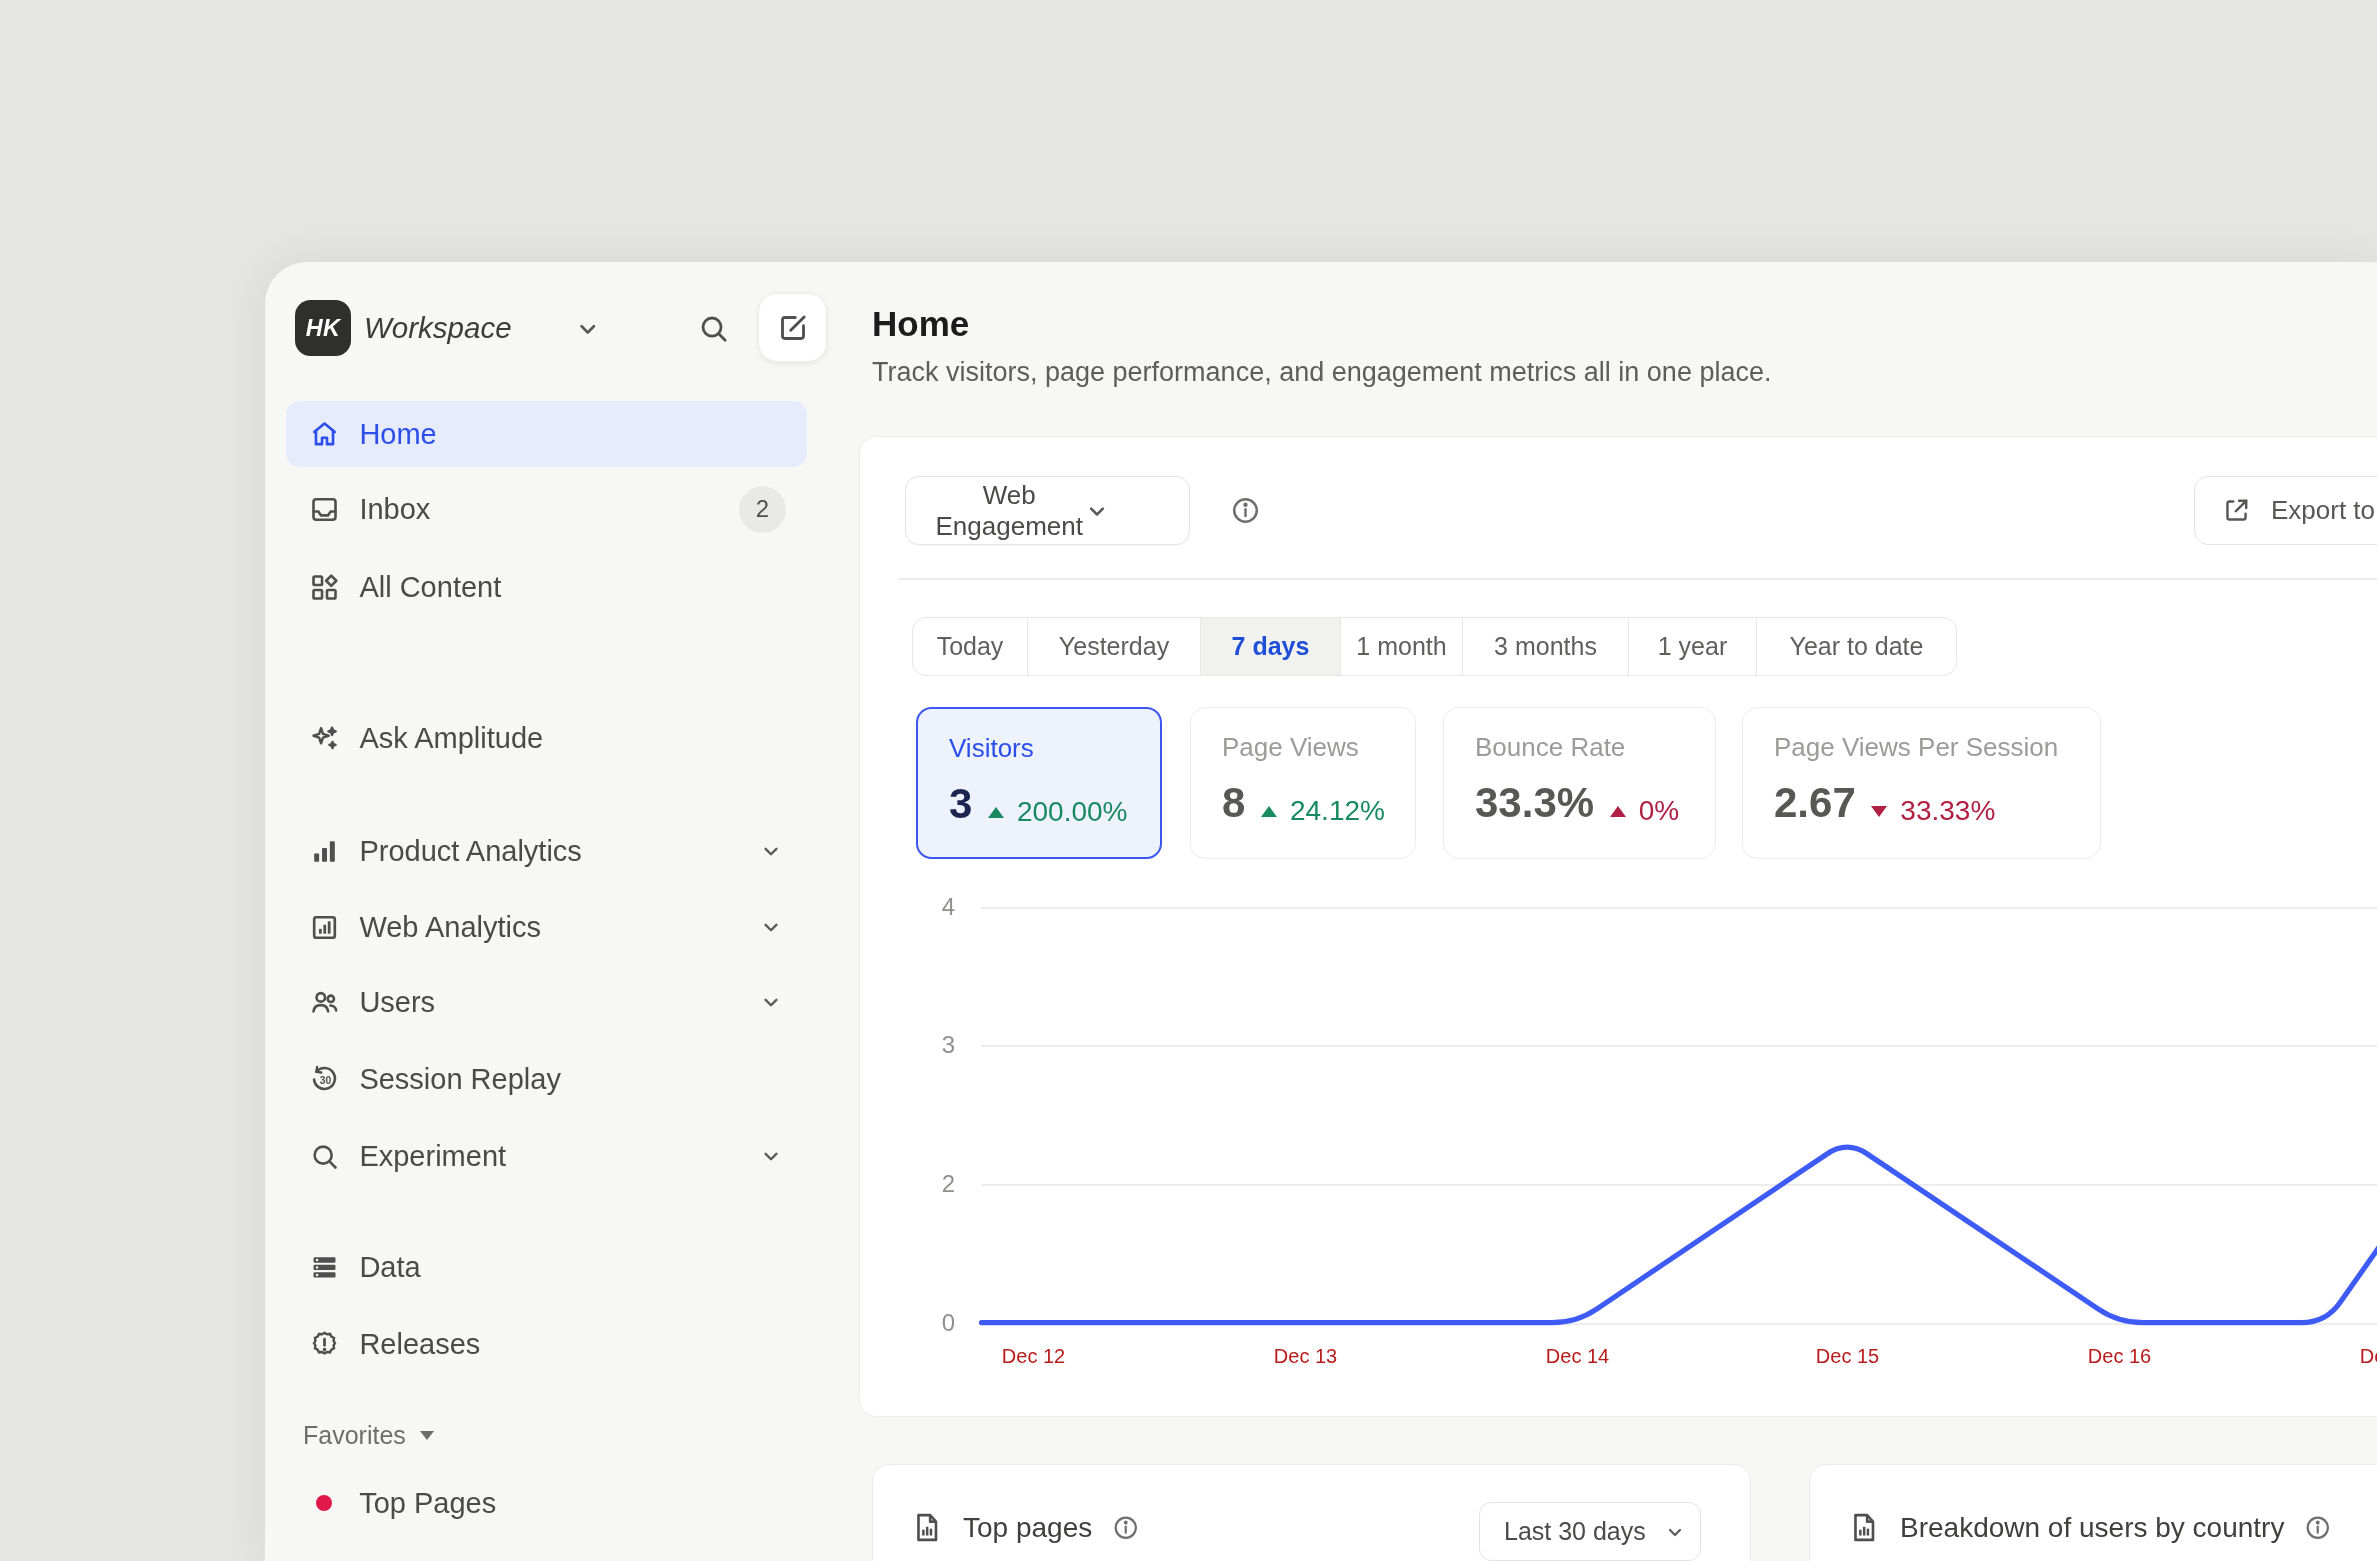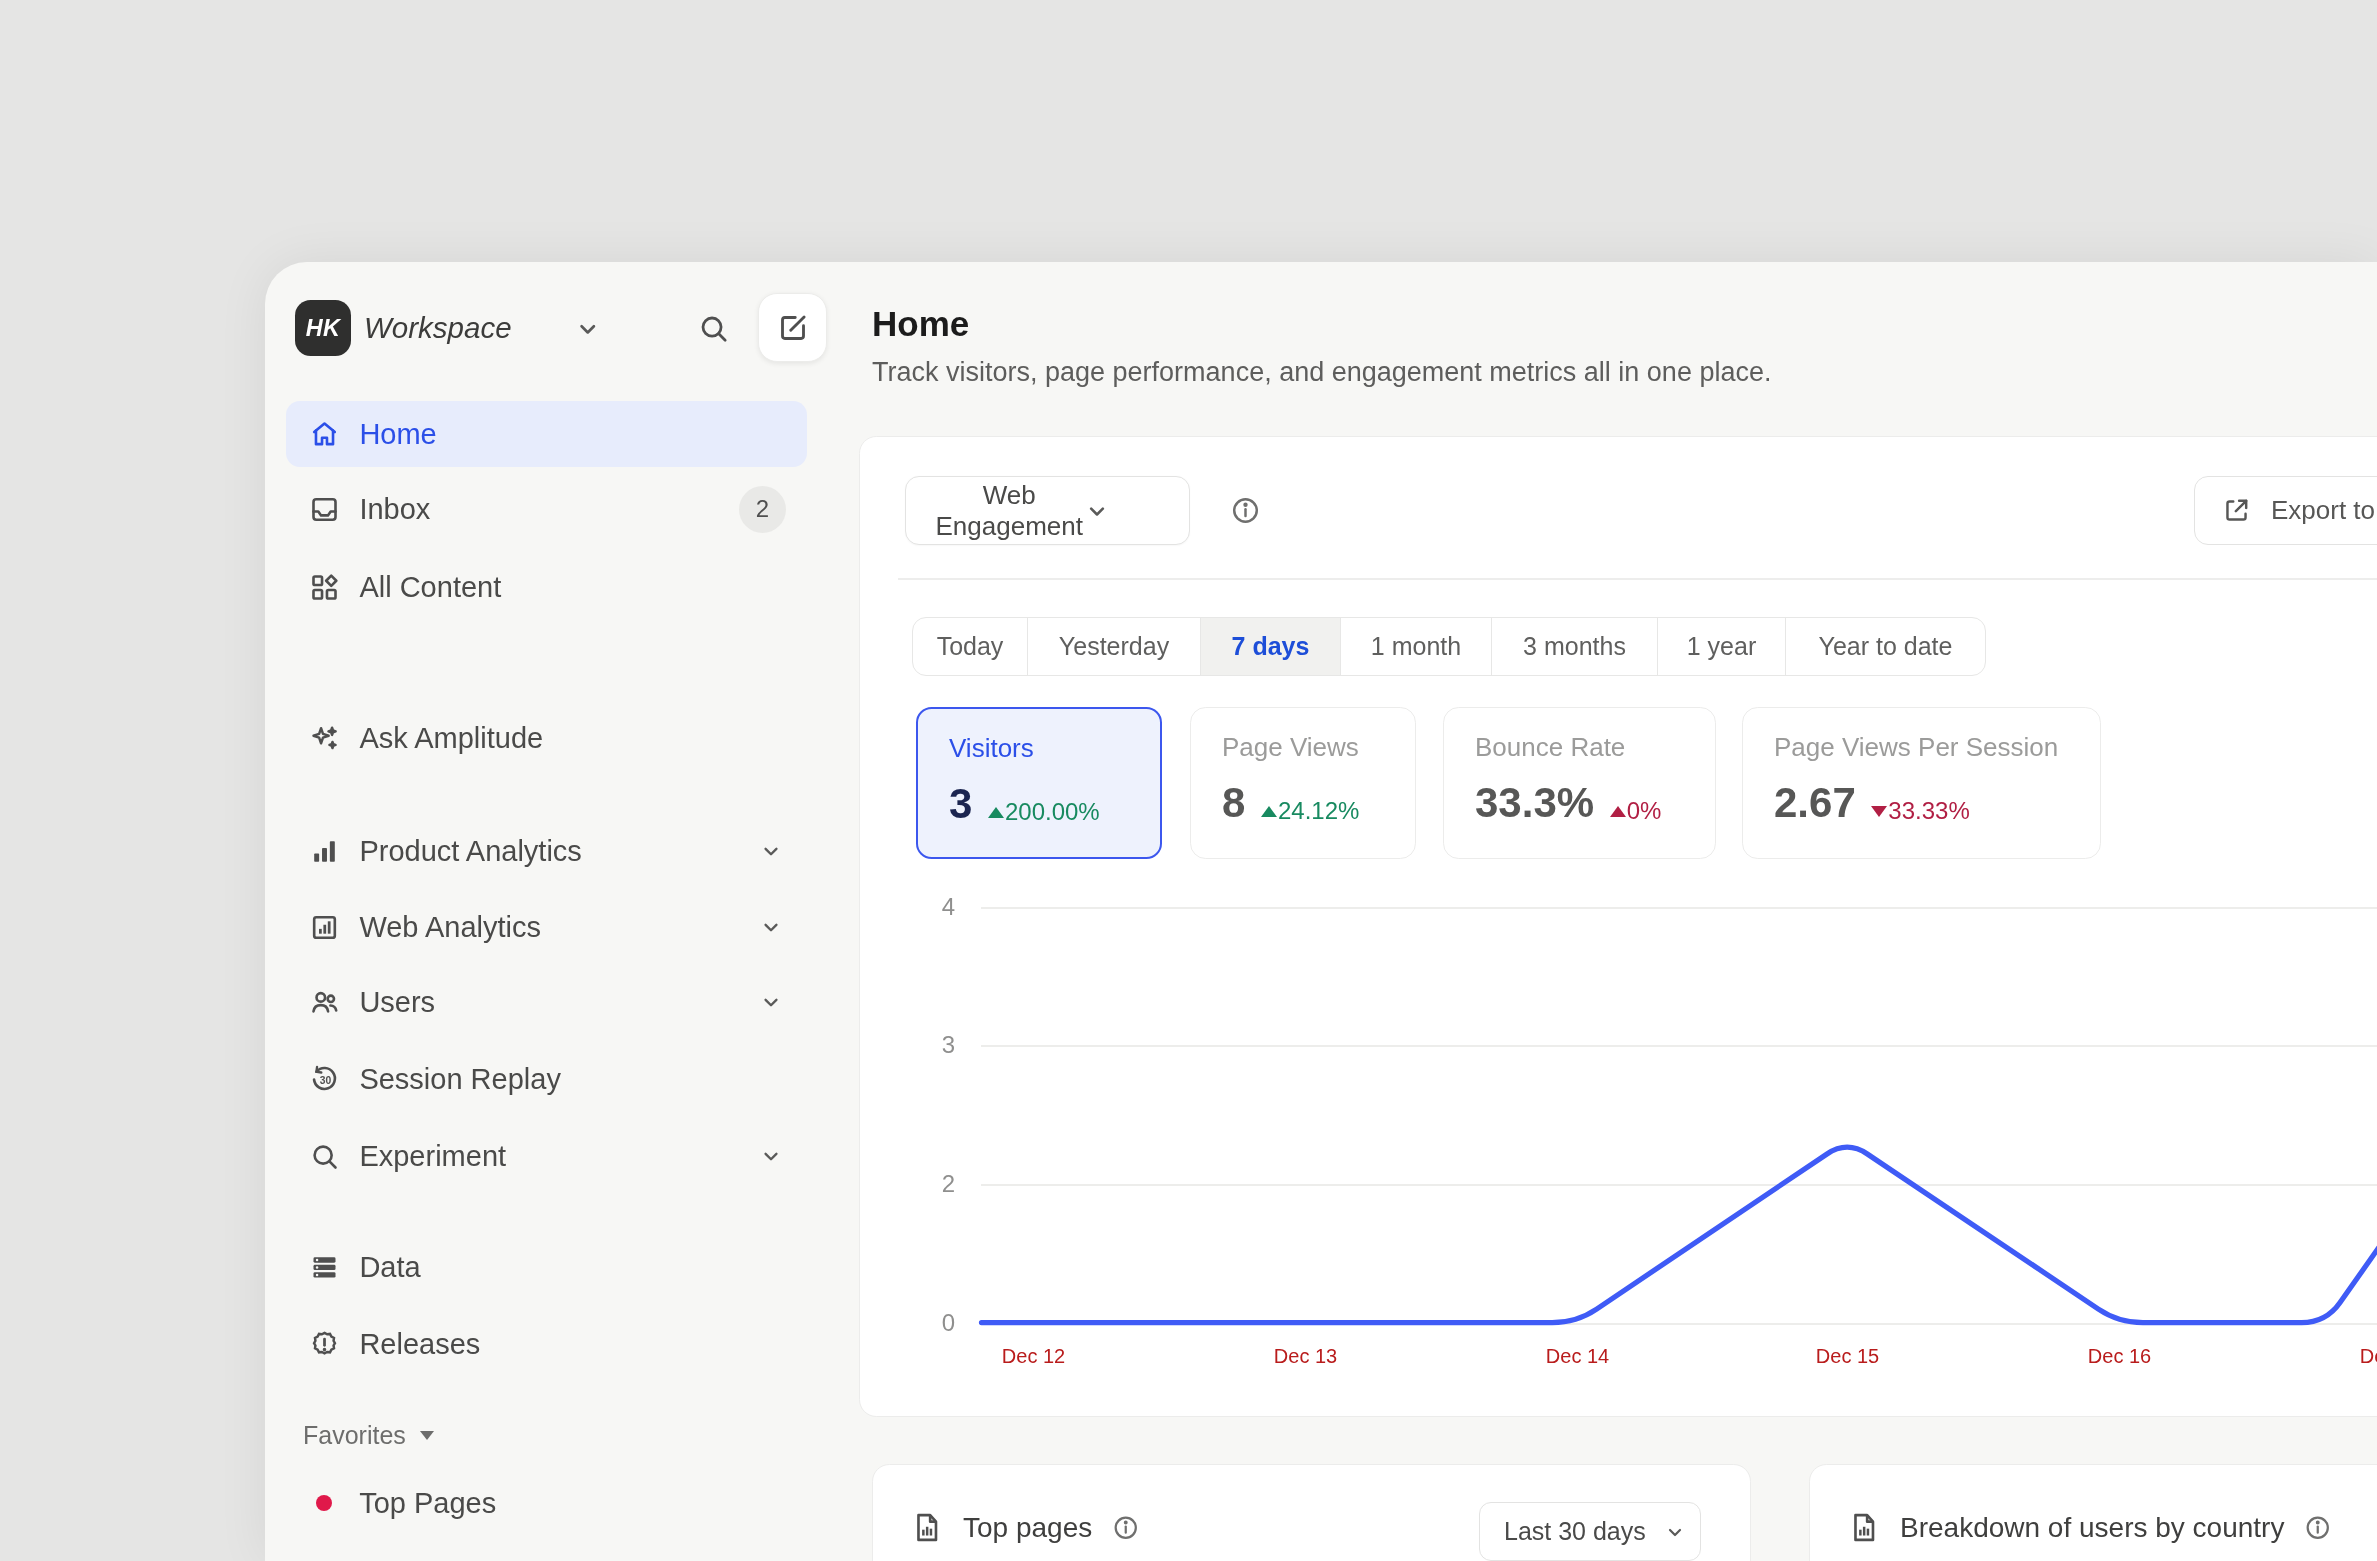--- a/index.html
+++ b/index.html
@@ -66,21 +66,21 @@
   .tab.active { background:#f1f1ef; color:#1d4ed8; font-weight:700; }
 
   .metric { position:absolute; top:270px; height:152px; background:#fff; border:1.7px solid #ececeb;
     border-radius:15.6px; padding:24px 31px; cursor:pointer; }
   .metric .m-lbl { font-size:26px; color:#9b9b9a; }
   .metric .m-row { display:flex; align-items:baseline; gap:15.6px; margin-top:15.6px; }
   .metric .m-val { font-size:42px; font-weight:700; color:#575756; }
   .metric.selected { border:2.6px solid #3c57ee; background:#eef2fd; }
   .metric.selected .m-lbl { color:#2b4fe8; font-weight:500; }
   .metric.selected .m-val { color:#1b2550; }
-  .delta { display:flex; align-items:center; gap:1px; font-size:24px; }
+  .delta { display:flex; align-items:center; gap:13px; font-size:28px; }
   .delta.pos { color:#188a60; }
   .delta.neg { color:#b11f44; }
   .d-tri { width:0; height:0; border-left:8.7px solid transparent; border-right:8.7px solid transparent; }
   .d-tri.up   { border-bottom:11.3px solid currentColor; }
   .d-tri.down { border-top:11.3px solid currentColor; }
 
   .gridline { position:absolute; left:121px; right:0; height:1.7px; background:#ededeb; }
   .ytick { position:absolute; left:0; width:95px; text-align:right; font-size:24px; color:#8f8f8e;
     transform:translateY(-50%); }
   .xtick { position:absolute; top:908px; width:139px; margin-left:-69px; text-align:center;
@@ -303,21 +303,21 @@
           </svg>
       </span>
       <span>Export to CSV</span>
     </button>
     <div class="panel-div"></div>
 
     <div class="tabs">
       <span class="tab" style="width:115px">Today</span>
       <span class="tab" style="width:173px">Yesterday</span>
       <span class="tab active" style="width:140px">7 days</span>
-      <span class="tab" style="width:151px">1 month</span>
+      <span class="tab" style="width:122px">1 month</span>
       <span class="tab" style="width:166px">3 months</span>
       <span class="tab" style="width:128px">1 year</span>
       <span class="tab" style="width:199px">Year to date</span>
     </div>
 
     <div class="metric selected" style="left:56px; width:246px">
       <div class="m-lbl">Visitors</div>
       <div class="m-row">
         <span class="m-val">3</span>
         <span class="delta pos">

